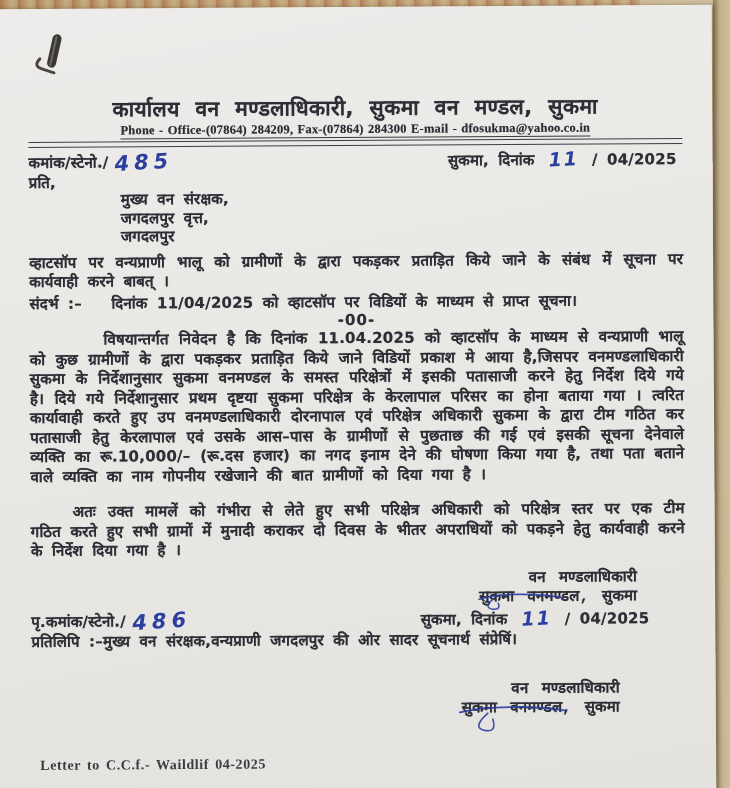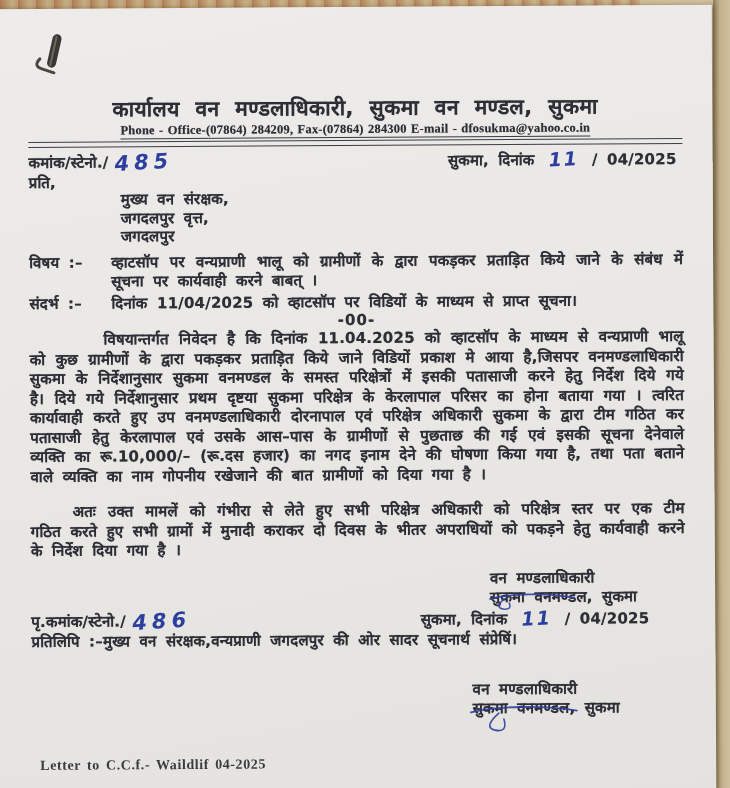--- a/index.html
+++ b/index.html
@@ -53,21 +53,21 @@
   .prati{margin-top:-2px;}
   .addressee{margin-left:92px;margin-top:-2px;line-height:18.5px;}
   .subject-row,.reference-row{display:flex;margin-top:7px;}
   .subject-row .label,.reference-row .label{flex:0 0 82px;}
   .subject-row .text,.reference-row .text{flex:1;text-align:justify;}
   .reference-row{margin-top:2px;}
   .separator{text-align:center;line-height:15px;margin-top:1px;letter-spacing:1px;}
   .para{text-align:justify;margin-top:1px;}
   .para-1{text-indent:74px;}
   .para-2{margin-top:16px;text-indent:42px;}
-  .sig{width:max-content;text-align:left;position:relative;line-height:19px;}
+  .sig{width:max-content;text-align:right;position:relative;line-height:19px;font-family:Liberation Mono, monospace;}
   .sig-1{margin:10px 48px 0 auto;}
   .sig-2{margin:30px 66px 0 auto;}
   .sig svg{position:absolute;pointer-events:none;}
   .endorse-row{margin-top:1px;}
   .endorse-left{white-space:nowrap;}
   .endorse-left .hw{margin-left:6px;position:relative;top:2px;}
   .copy-line{margin-top:1px;white-space:nowrap;}
   .footer-note{
     position:absolute;left:44px;top:749px;z-index:3;
     font-family:"Liberation Serif",serif;font-size:14px;font-weight:600;
@@ -111,21 +111,20 @@
 
     <div class="prati">प्रति,</div>
 
     <div class="addressee">
       <div>मुख्य वन संरक्षक,</div>
       <div>जगदलपुर वृत्त,</div>
       <div>जगदलपुर</div>
     </div>
 
     <div class="subject-row">
-      <div class="label">विषय :–</div>
       <div class="text">व्हाटसॉप पर वन्यप्राणी भालू को ग्रामीणों के द्वारा पकड़कर प्रताड़ित किये जाने के संबंध में सूचना पर कार्यवाही करने बाबत् ।</div>
     </div>
 
     <div class="reference-row">
       <div class="label">संदर्भ :–</div>
       <div class="text">दिनांक 11/04/2025 को व्हाटसॉप पर विडियों के माध्यम से प्राप्त सूचना।</div>
     </div>
 
     <div class="separator">-00-</div>
 

